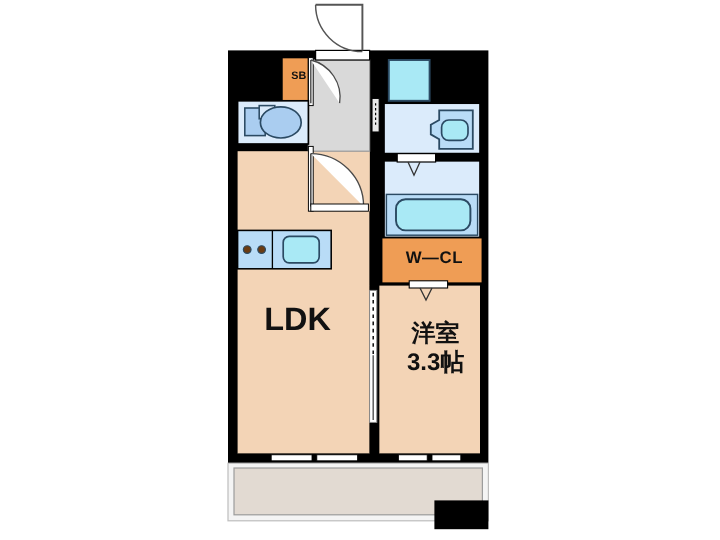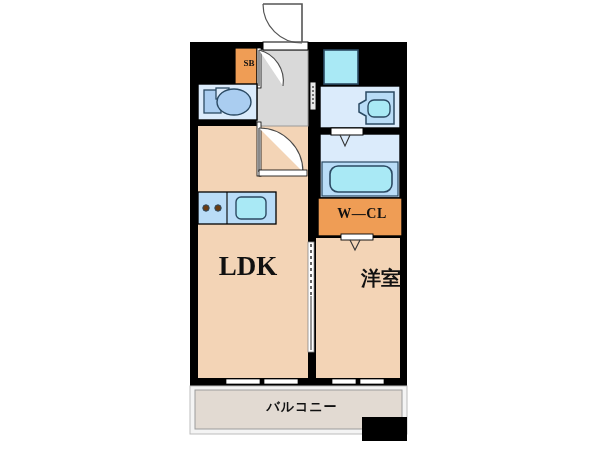--- a/index.html
+++ b/index.html
@@ -19,42 +19,42 @@
     height: 450px;
     background: #ffffff;
   }
   #plan {
     position: absolute;
     left: 0;
     top: 0;
   }
   .lbl {
     position: absolute;
-    font-family: Liberation Serif, serif;
+    font-family: Liberation Sans, sans-serif;
     font-weight: bold;
     color: #111111;
     white-space: nowrap;
     text-align: center;
     line-height: 1.05;
     pointer-events: none;
   }
   #lbl-ldk {
     left: 198px;
     top: 252px;
     width: 100px;
     font-size: 27px;
     letter-spacing: 0px;
   }
   #lbl-ldk .l2 {
     font-size: 26px;
     display: block;
     margin-top: 1px;
   }
   #lbl-washitsu {
-    left: 338px;
+    left: 320px;
     top: 268px;
     width: 86px;
     font-size: 20px;
   }
   #lbl-washitsu .l2 {
     font-size: 20px;
     display: block;
     margin-top: 3px;
   }
   #lbl-wcl {
@@ -175,21 +175,21 @@
     <rect x="362" y="417" width="45" height="24" fill="#000000"></rect>
 
   </svg>
 
   <div class="lbl" id="lbl-ldk">
     <span>LDK</span>
   </div>
 
   <div class="lbl" id="lbl-washitsu">
     <span>洋室</span>
+    <span class="l2">3.3帖</span>
   </div>
 
   <div class="lbl" id="lbl-wcl">W—CL</div>
 
   <div class="lbl" id="lbl-sb">SB</div>
 
-  <div class="lbl" id="lbl-balcony">バルコニー</div>
 
 </div>
 
 </body></html>

